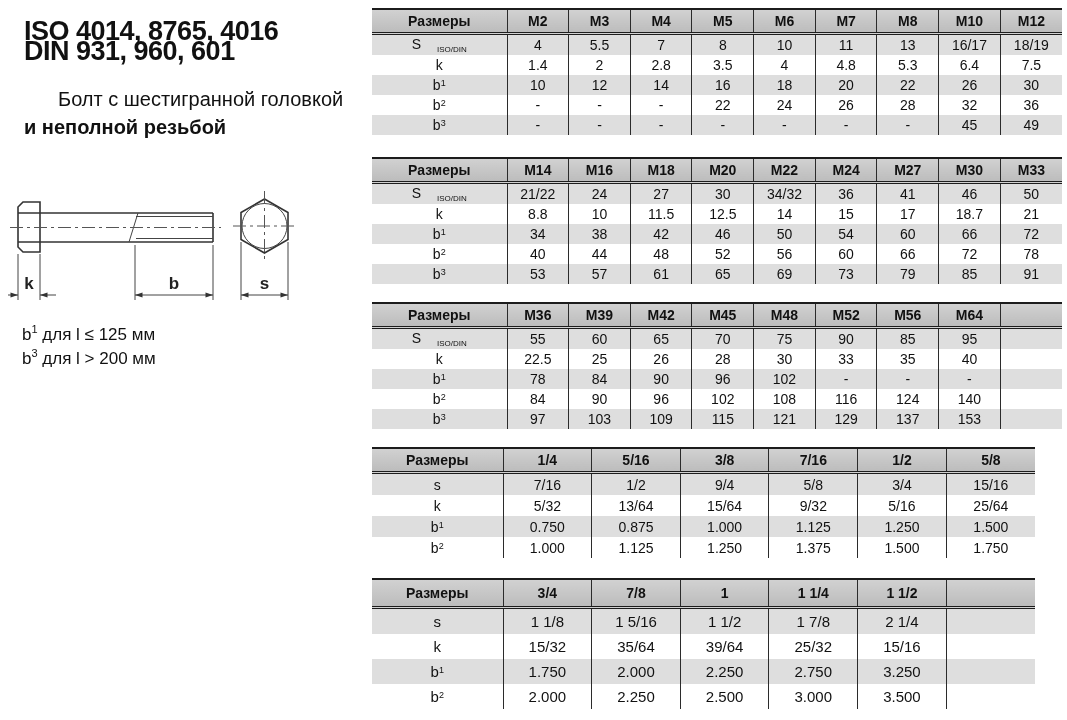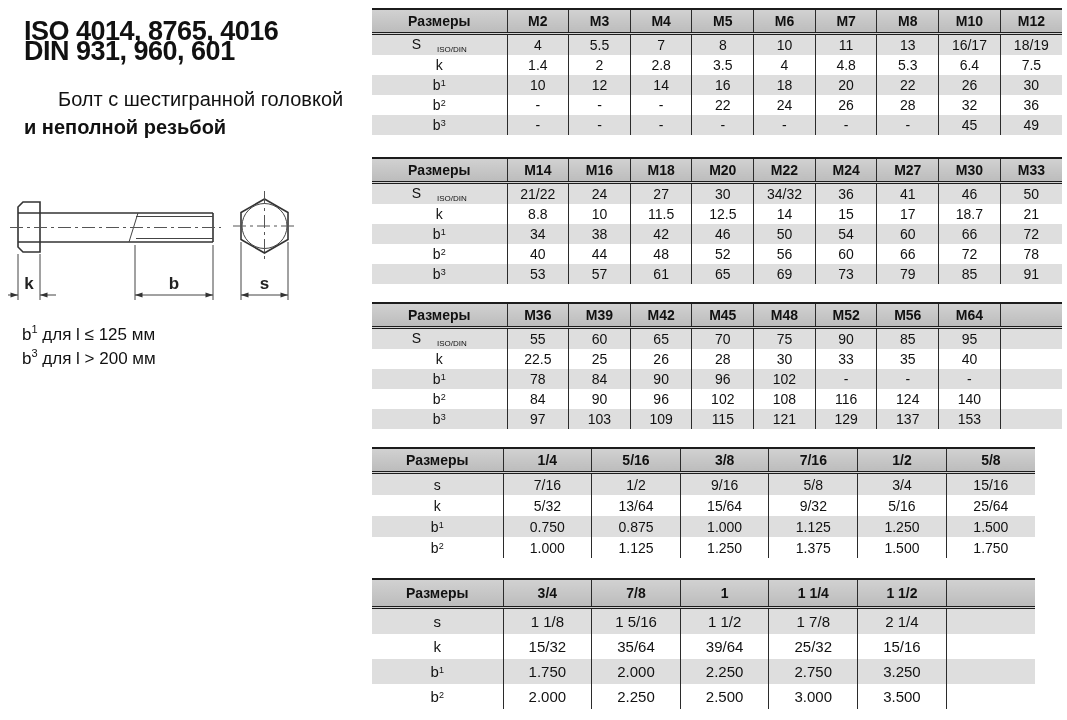--- a/index.html
+++ b/index.html
@@ -372,21 +372,21 @@
           <th>7/16</th>
           <th>1/2</th>
           <th>5/8</th>
         </tr>
       </thead>
       <tbody>
         <tr>
           <td>s</td>
           <td>7/16</td>
           <td>1/2</td>
-          <td>9/16</td>
+          <td>9/4</td>
           <td>5/8</td>
           <td>3/4</td>
           <td>15/16</td>
         </tr>
         <tr>
           <td>k</td>
           <td>5/32</td>
           <td>13/64</td>
           <td>15/64</td>
           <td>9/32</td>

